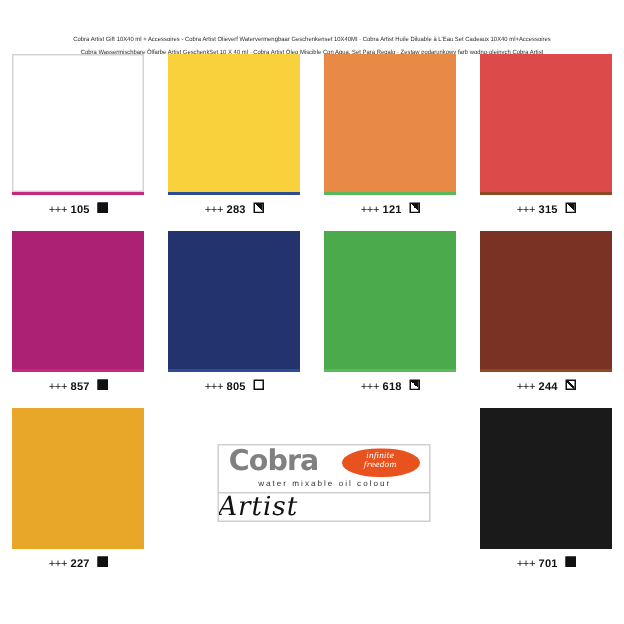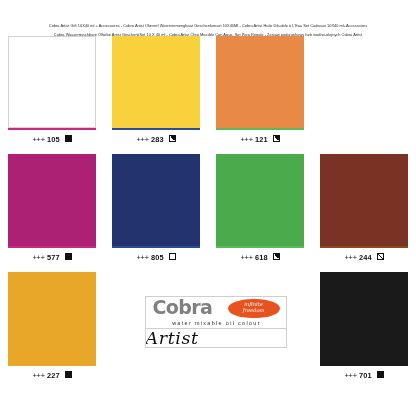--- a/index.html
+++ b/index.html
@@ -269,31 +269,42 @@
         <div class="swatch-wrap">
           <div class="swatch" style="background-color: rgb(232, 138, 69);"></div>
         </div>
         <div class="underline" style="background-color: rgb(91, 185, 91);"></div>
         <div class="label">
           <span class="plus">+++</span>
           <span class="num">121</span>
           <span class="opacity-icon semi"></span>
         </div>
       </div>
+      <div class="cell">
+        <div class="swatch-wrap">
+          <div class="swatch" style="background-color: rgb(220, 74, 74);"></div>
+        </div>
+        <div class="underline" style="background-color: rgb(140, 74, 34);"></div>
+        <div class="label">
+          <span class="plus">+++</span>
+          <span class="num">315</span>
+          <span class="opacity-icon semi"></span>
+        </div>
+      </div>
     </div>
 
     <div class="row">
       <div class="cell">
         <div class="swatch-wrap">
           <div class="swatch" style="background-color: rgb(173, 33, 117);"></div>
         </div>
         <div class="underline" style="background-color: rgb(200, 41, 126);"></div>
         <div class="label">
           <span class="plus">+++</span>
-          <span class="num">577</span>
+          <span class="num">857</span>
           <span class="opacity-icon opaque"></span>
         </div>
       </div>
       <div class="cell">
         <div class="swatch-wrap">
           <div class="swatch" style="background-color: rgb(34, 51, 110);"></div>
         </div>
         <div class="underline" style="background-color: rgb(44, 76, 150);"></div>
         <div class="label">
           <span class="plus">+++</span>

